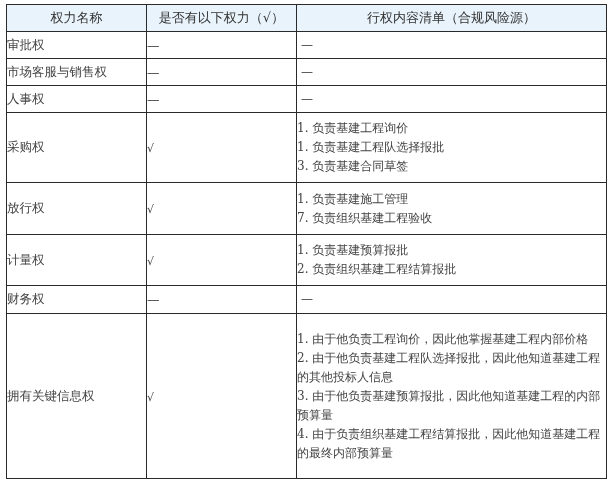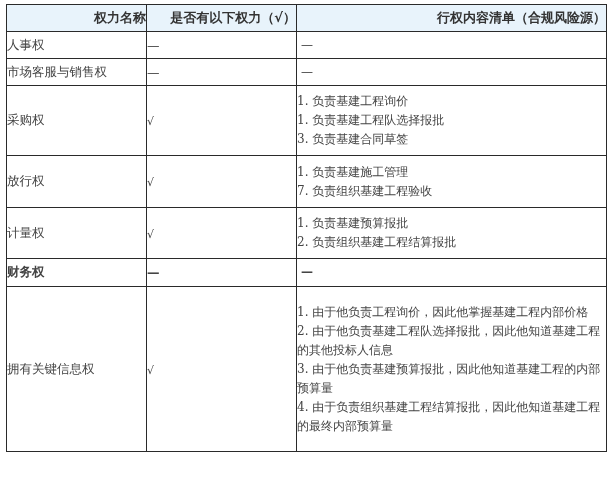--- a/index.html
+++ b/index.html
@@ -6,22 +6,22 @@
   body { width: 611px; height: 480px; position: relative; overflow: hidden;
          font-family: "DejaVu Sans", "Liberation Sans", sans-serif; }
   table.power-table {
     position: absolute; left: 6px; top: 4px;
     width: 600px; border-collapse: collapse; table-layout: fixed;
   }
   table.power-table td, table.power-table th {
     border: 1px solid #2a2a2a; padding: 0; vertical-align: middle;
   }
   th {
-    background: #e8f3fb; color: #333333; font-weight: bold;
-    font-size: 13px; text-align: right; height: 26px;
+    background: #e8f3fb; color: #333333; font-weight: normal;
+    font-size: 13px; text-align: center; height: 26px;
   }
   td { font-size: 12.5px; color: #444444; }
   td.name { padding-left: 4px; }
   td.has { padding-left: 4px; }
   td.content { padding: 4px 4px 4px 4px; line-height: 19px; }
   td.content.single { padding: 0 4px; }
   .check { font-size: 11px; color: #444; }
   .line { display: block; white-space: normal; font-family: "DejaVu Serif", "Liberation Serif", serif; font-size: 12px; }
 </style>
 </head>
@@ -35,28 +35,35 @@
   </colgroup>
   <thead>
     <tr>
       <th>权力名称</th>
       <th>是否有以下权力（√）</th>
       <th>行权内容清单（合规风险源）</th>
     </tr>
   </thead>
   <tbody id="tbody">
       <tr style="height: 27px;">
-        <td class="name">人事权</td>
+        <td class="name">审批权</td>
         <td class="has"><span>—</span></td>
         <td class="content single">
           <span class="line">—</span>
         </td>
       </tr>
       <tr style="height: 27px;">
         <td class="name">市场客服与销售权</td>
+        <td class="has"><span>—</span></td>
+        <td class="content single">
+          <span class="line">—</span>
+        </td>
+      </tr>
+      <tr style="height: 27px;">
+        <td class="name">人事权</td>
         <td class="has"><span>—</span></td>
         <td class="content single">
           <span class="line">—</span>
         </td>
       </tr>
       <tr style="height: 70px;">
         <td class="name">采购权</td>
         <td class="has"><span class="check">√</span></td>
         <td class="content">
           <span class="line">1. 负责基建工程询价</span>
@@ -73,21 +80,21 @@
         </td>
       </tr>
       <tr style="height: 51px;">
         <td class="name">计量权</td>
         <td class="has"><span class="check">√</span></td>
         <td class="content">
           <span class="line">1. 负责基建预算报批</span>
           <span class="line">2. 负责组织基建工程结算报批</span>
         </td>
       </tr>
-      <tr style="height: 28px; font-weight: bold;">
+      <tr style="height: 28px;">
         <td class="name">财务权</td>
         <td class="has"><span>—</span></td>
         <td class="content single">
           <span class="line">—</span>
         </td>
       </tr>
       <tr style="height: 165px;">
         <td class="name">拥有关键信息权</td>
         <td class="has"><span class="check">√</span></td>
         <td class="content">

